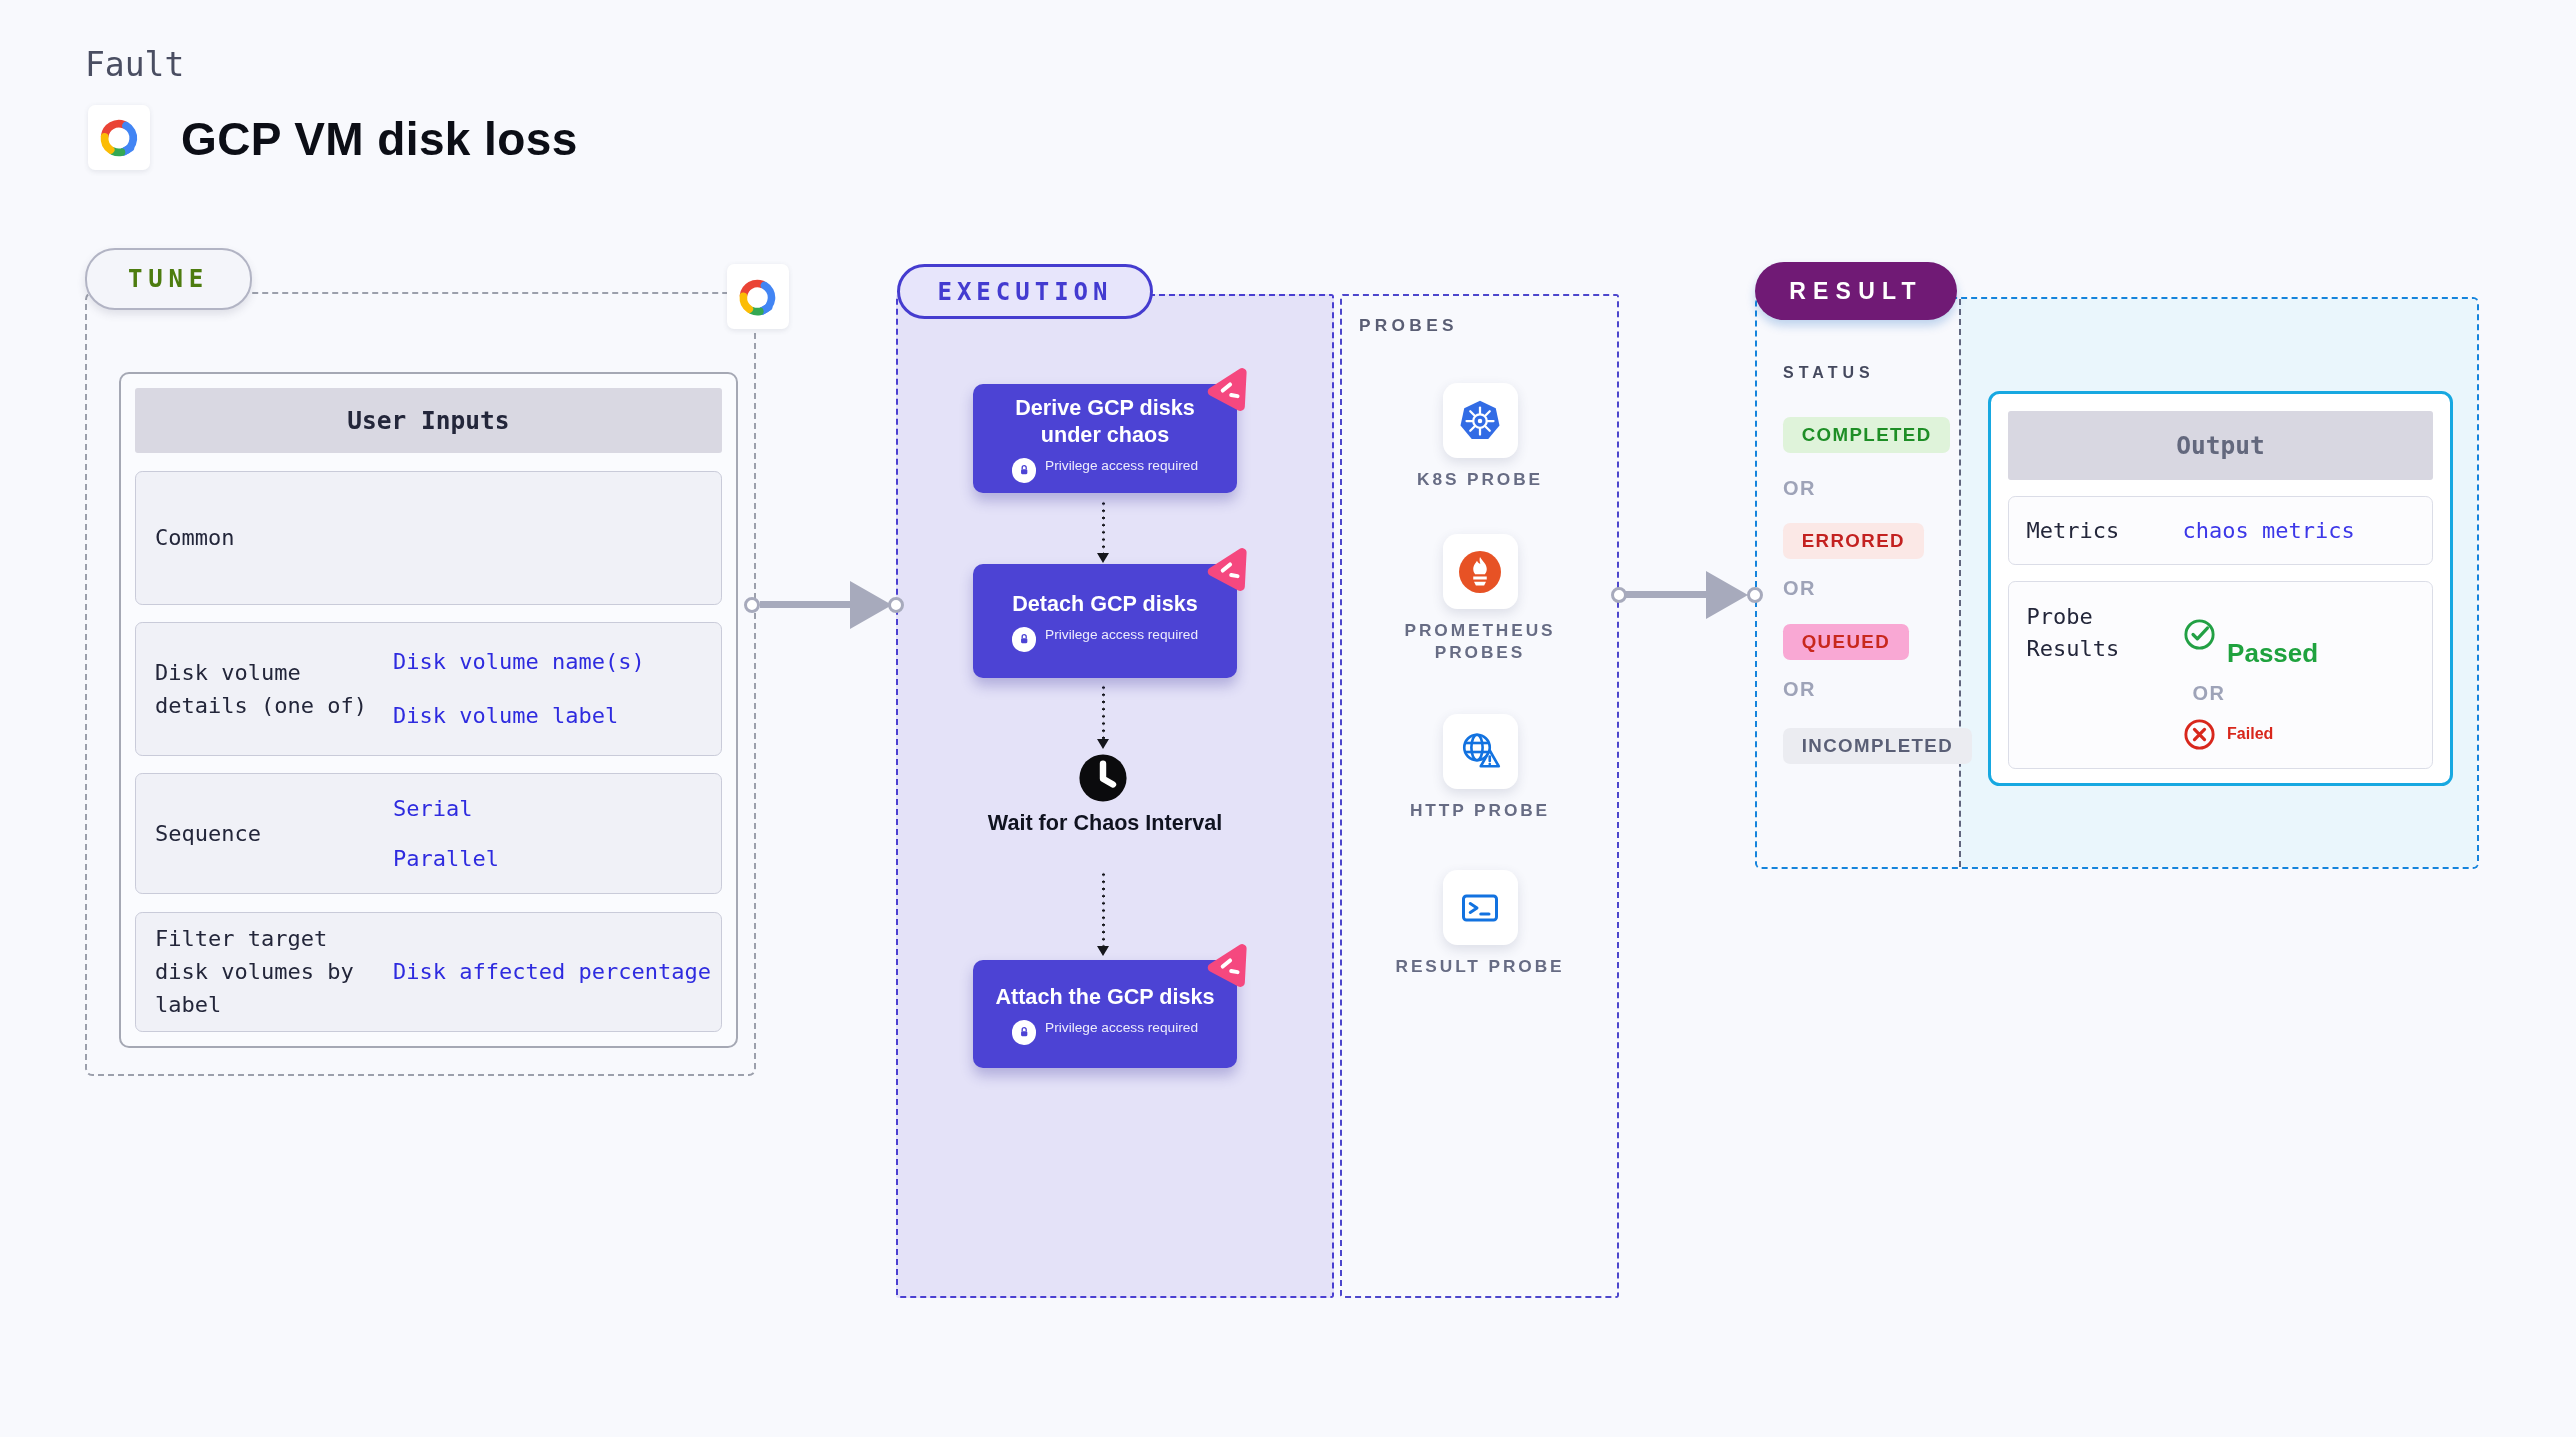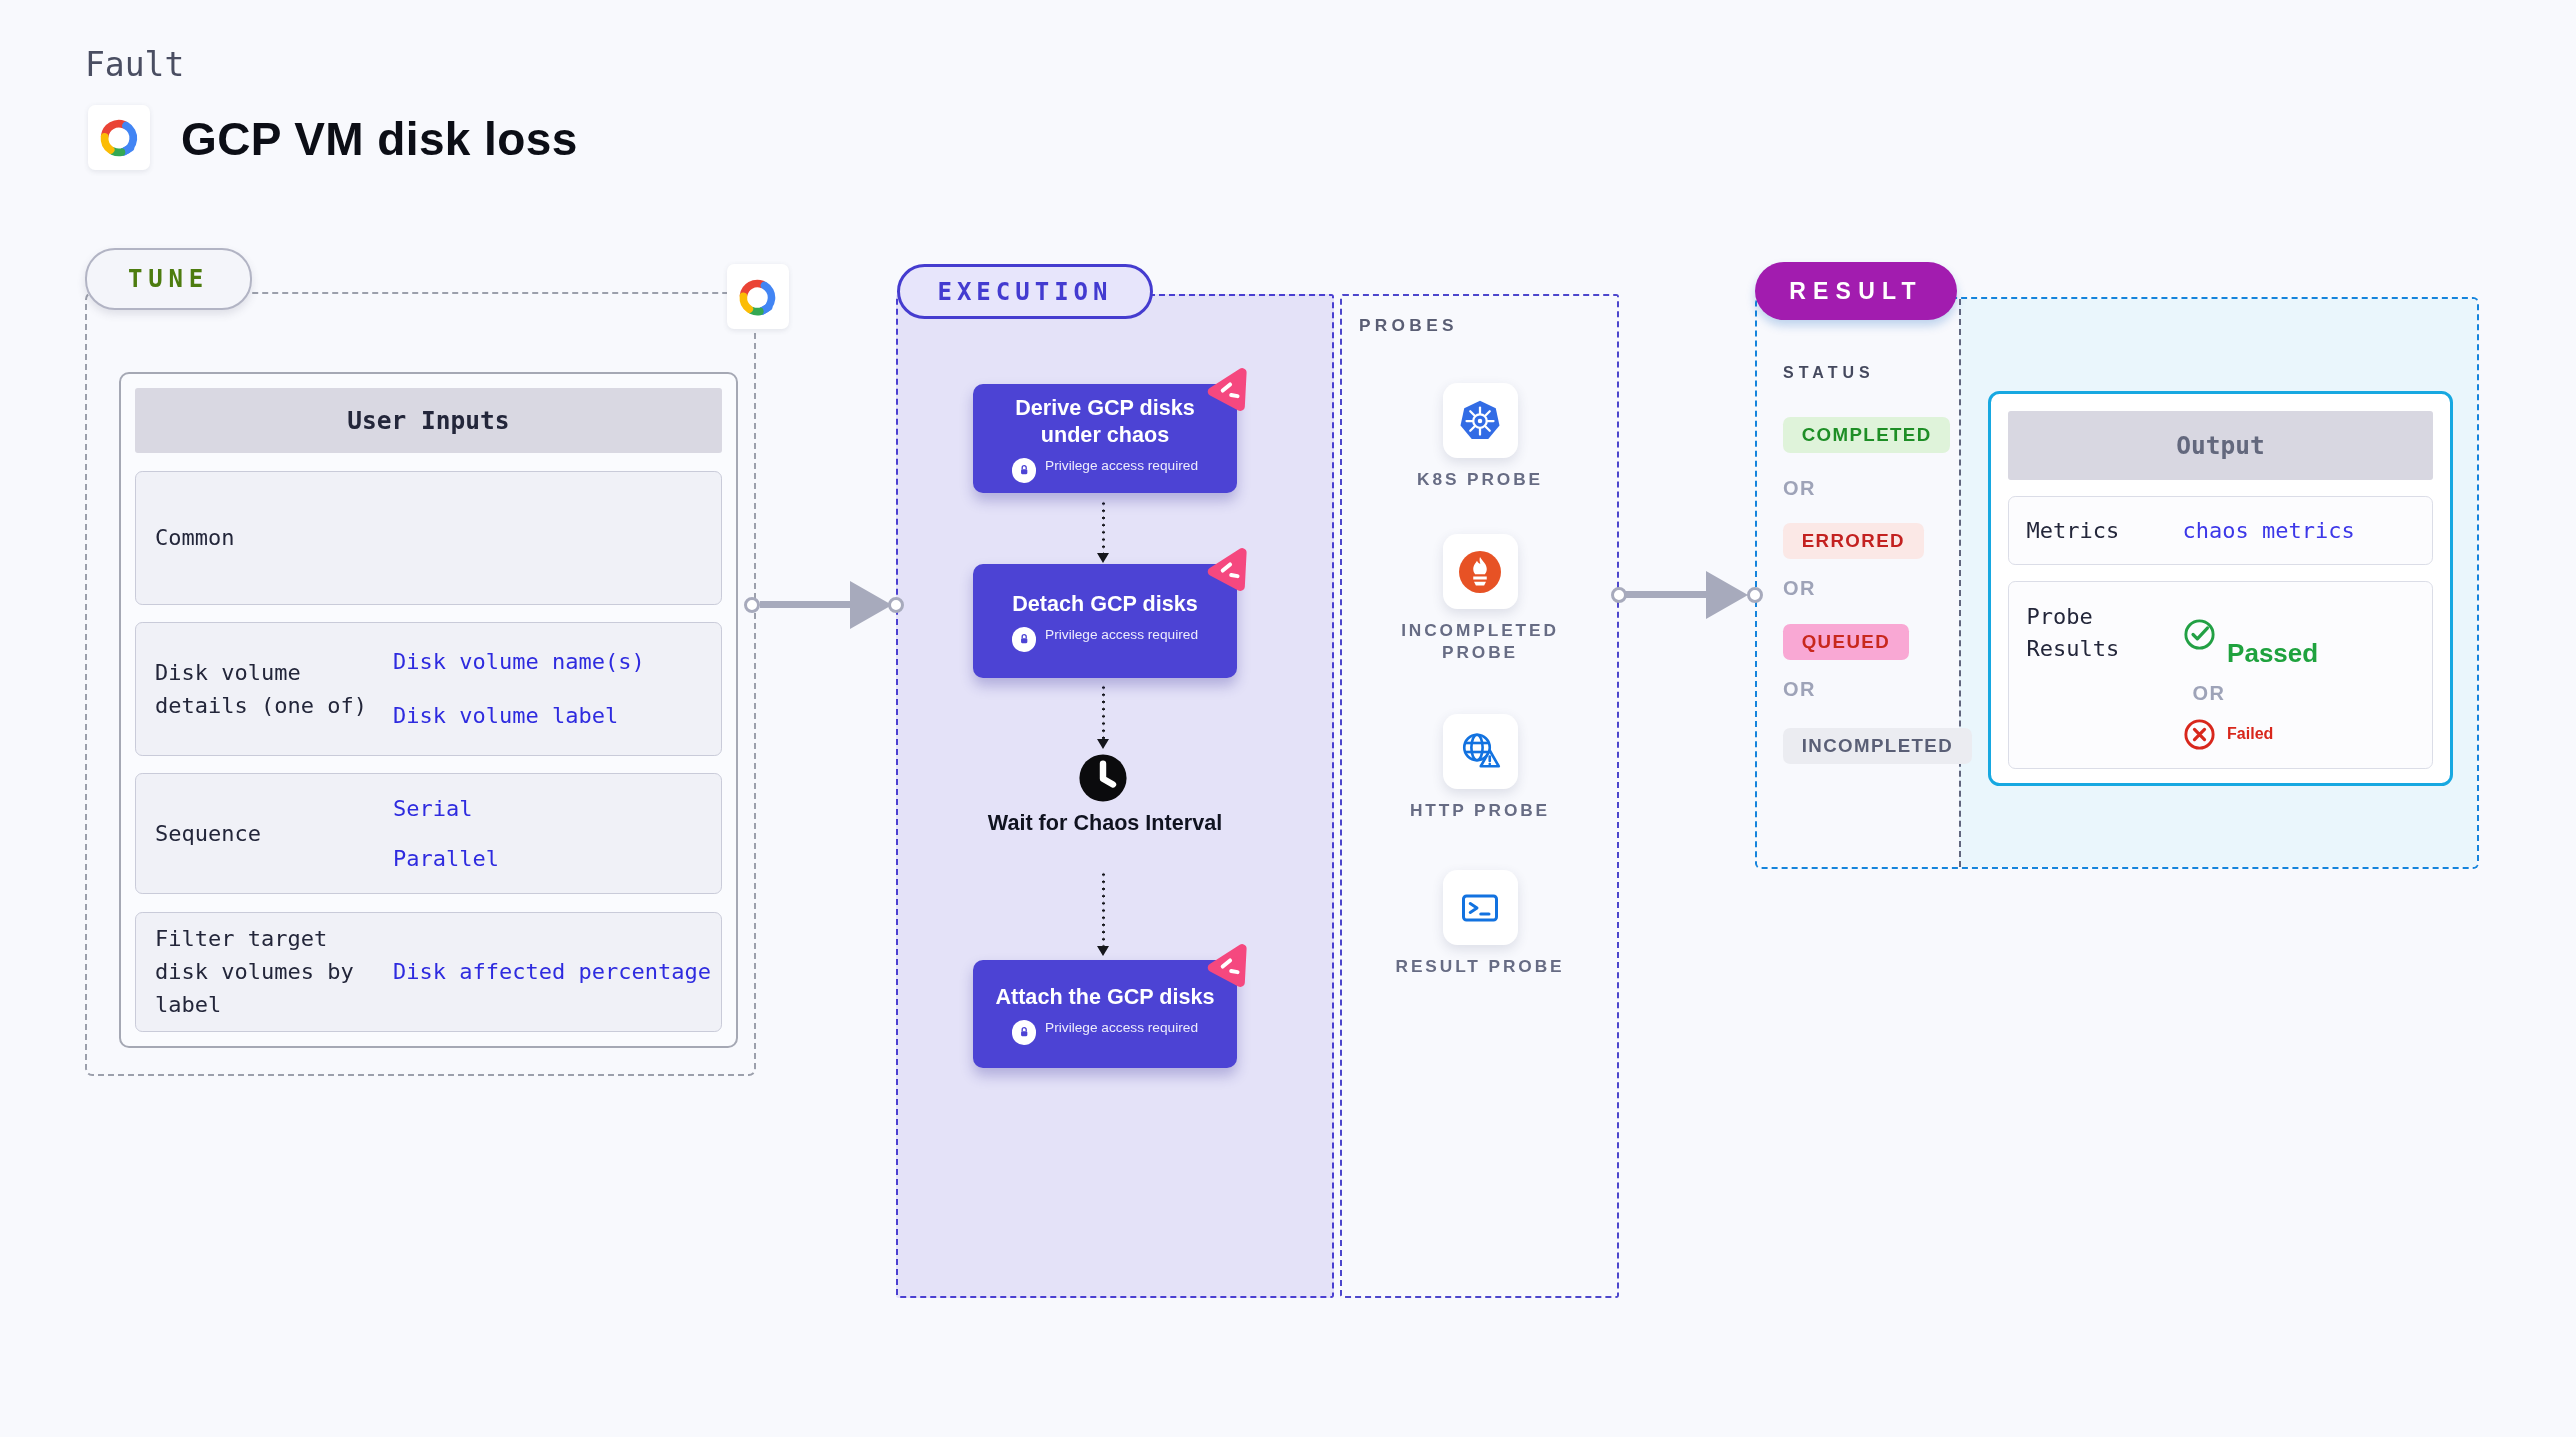--- a/index.html
+++ b/index.html
@@ -63,21 +63,21 @@
   .probe-item{left:1390px;width:180px;display:flex;flex-direction:column;align-items:center;}
   .probe-card{width:75px;height:75px;background:#fff;border-radius:14.4px;box-shadow:0 4.3px 11.5px rgba(50,55,90,.13);
               display:flex;align-items:center;justify-content:center;cursor:pointer;}
   .probe-label{margin-top:10px;text-align:center;font-weight:bold;font-size:17.3px;letter-spacing:2.9px;
                line-height:22px;color:#676C84;}
 
   
   .result-box{left:1755px;top:297px;width:724px;height:572px;border:2.9px dashed #1584DC;border-radius:5.8px;box-sizing:border-box;}
   .result-fill{position:absolute;left:202px;top:0;right:0;bottom:0;background:#EAF6FC;border-radius:0 4.3px 4.3px 0;}
   .result-divider{position:absolute;left:202px;top:0;bottom:0;width:0;border-left:2.2px dashed #61667E;}
-  .result-pill{left:1755px;top:262px;width:202px;height:58px;background:#a21caf;border-radius:30px;
+  .result-pill{left:1755px;top:262px;width:202px;height:58px;background:#701a75;border-radius:30px;
                display:flex;align-items:center;justify-content:center;color:#fff;font-weight:bold;font-size:23px;
                letter-spacing:7.2px;box-shadow:0 5.8px 10px rgba(20,100,190,.25);z-index:3;}
   .status-head{left:1783px;top:364px;font-weight:bold;font-size:16px;letter-spacing:5px;color:#45495E;}
   .badge{height:36px;line-height:36px;padding:0 18.7px;border-radius:7.2px;display:inline-block;
          font-weight:bold;font-size:18.7px;letter-spacing:1.4px;}
   .st-completed{background:#DFF3DA;color:#1E8E26;}
   .st-errored{background:#FBE8E6;color:#C32120;}
   .st-queued{background:#f9a8d4;color:#C8281D;}
   .st-incompleted{background:#EBECF1;color:#5A5F76;}
   .or{color:#9EA3B8;font-weight:600;font-size:20px;letter-spacing:1.4px;}
@@ -268,21 +268,21 @@
 
   <div class="abs probe-item" style="top:534px;">
     <div class="probe-card">
       <svg width="48" height="48" viewBox="0 0 64 64">
         <circle cx="32" cy="32" r="28" fill="#E75225"></circle>
         <path d="M32 12c4 7 9 9 9 16 0 3-1 5-2.5 7h-13C24 33 23 31 23 28c0-5 3.5-8 5-11 1 2.5 2.5 3.5 4.5 4-1-3-1.5-5.5-.5-9z" fill="#fff"></path>
         <rect x="23" y="38" width="18" height="4" fill="#fff"></rect>
         <path d="M24 45 h16 l-2.5 5 h-11 z" fill="#fff"></path>
       </svg>
     </div>
-    <div class="probe-label">INCOMPLETED PROBE</div>
+    <div class="probe-label">PROMETHEUS PROBES</div>
   </div>
 
   <div class="abs probe-item" style="top:714px;">
     <div class="probe-card">
       <svg width="48" height="48" viewBox="0 0 64 64">
         <g stroke="#1272E0" stroke-width="3.5" fill="none">
           <circle cx="28" cy="26" r="17"></circle>
           <ellipse cx="28" cy="26" rx="7.5" ry="17"></ellipse>
           <line x1="12" y1="20" x2="44" y2="20"></line>
             <line x1="12" y1="32" x2="44" y2="32"></line>

